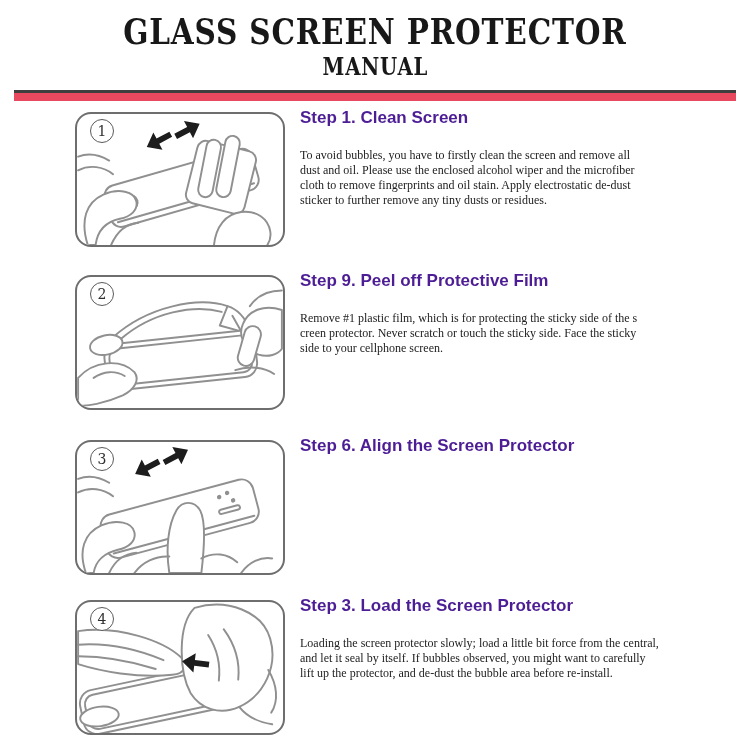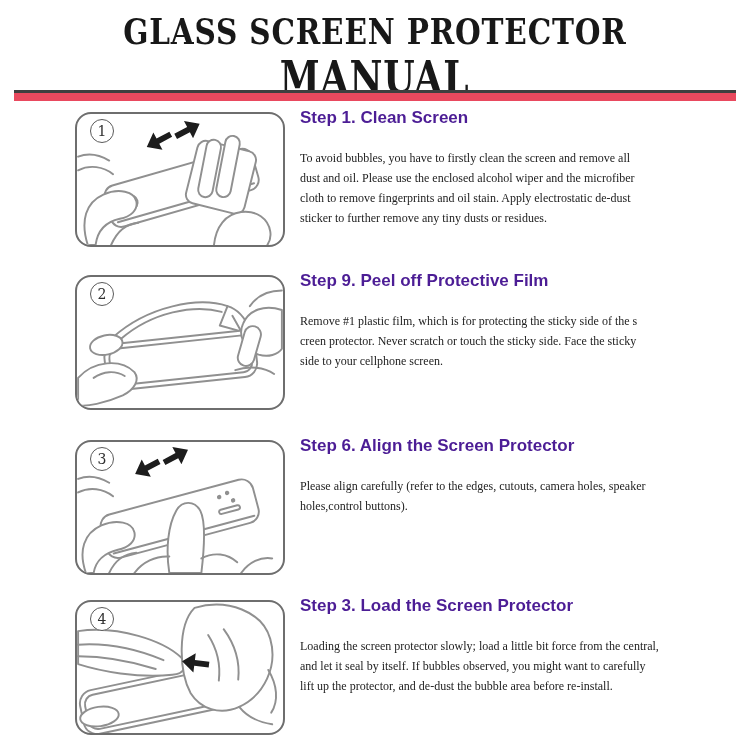--- a/index.html
+++ b/index.html
@@ -17,21 +17,21 @@
   .title-line {
     position: absolute; left: 0; width: 750px;
     text-align: center;
     font-family: "DejaVu Serif", serif;
     font-weight: 800;
     color: #181818;
     white-space: nowrap;
   }
   .title-line .squeeze { display: inline-block; transform: scaleX(0.82); transform-origin: 50% 50%; letter-spacing: 1px; }
   .title-1 { top: 10px;  font-size: 36px; }
-  .title-2 { top: 52px;  font-size: 44px; }
+  .title-2 { top: 52px;  font-size: 24px; }
 
   .divider {
     position: absolute; top: 90px; left: 14px;
     width: 722px; height: 11px;
     background: #e9495e;
     border-top: 3px solid #3f3f3f;
   }
 
   
   .step-row { position: absolute; left: 0; width: 750px; height: 135px; }
@@ -65,21 +65,21 @@
   .step-text { position: absolute; left: 300px; top: -5px; width: 450px; }
   .step-heading {
     margin: 0 0 19px 0;
     font-size: 17px; line-height: 22px;
     font-weight: bold; color: #4c1d95;
     font-family: "Liberation Sans", sans-serif;
   }
   .step-body {
     margin: 0;
     font-family: "Liberation Serif", serif;
-    font-size: 12px; line-height: 20px;
+    font-size: 12px; line-height: 15px;
     color: #222;
     white-space: pre-line;
   }
 </style>
 </head>
 <body>
 
 <div class="page">
 
   <div class="title-line title-1"><span class="squeeze">GLASS SCREEN PROTECTOR</span></div>
@@ -184,22 +184,20 @@
               <path d="M-13,-3 L2,-3 L2,-10 L15,0 L2,10 L2,3 L-13,3 Z"></path>
             </g>
           <g transform="translate(72,26) rotate(152)">
               <path d="M-13,-3 L2,-3 L2,-10 L15,0 L2,10 L2,3 L-13,3 Z"></path>
             </g>
         </g>
       </svg>
     </div>
     <div class="step-text">
       <h2 class="step-heading">Step 6. Align the Screen Protector</h2>
-      <p class="step-body">Please align carefully (refer to the edges, cutouts, camera holes, speaker
-holes,control buttons).</p>
     </div>
   </div>
 
   <div class="step-row row-4">
     <div class="step-illustration">
       <span class="num-badge">4</span>
       <svg viewBox="0 0 210 135">
         <g stroke="#909090" stroke-width="2" fill="none" stroke-linecap="round" stroke-linejoin="round">
           <g transform="rotate(-12 85 98)">
             <rect x="2" y="76" width="158" height="46" rx="14" fill="#fff"></rect>

